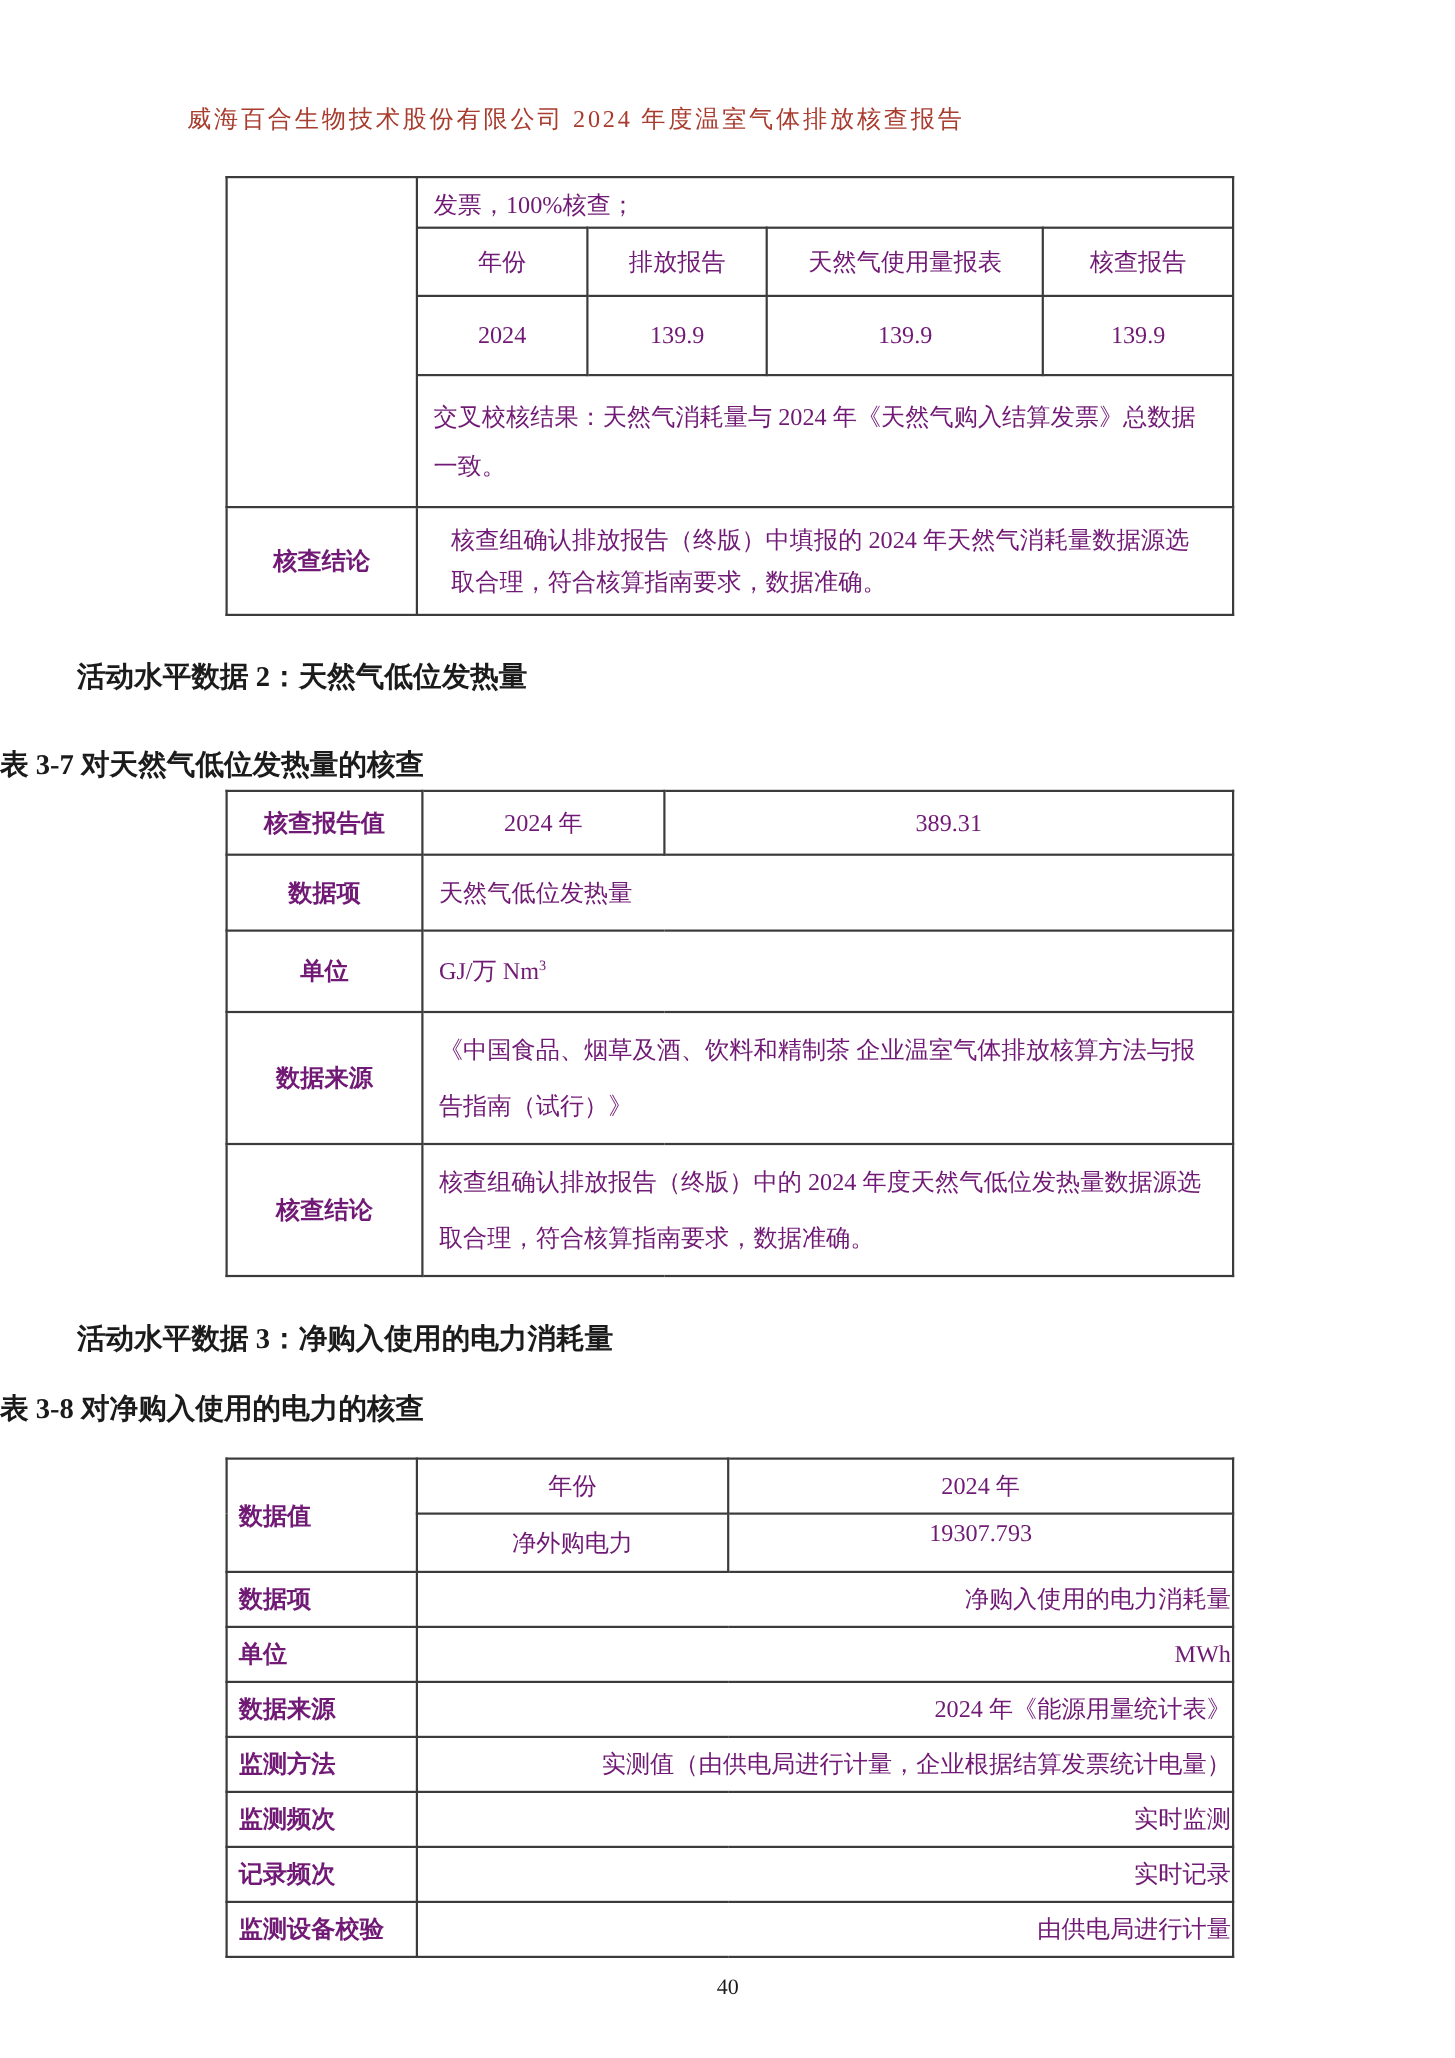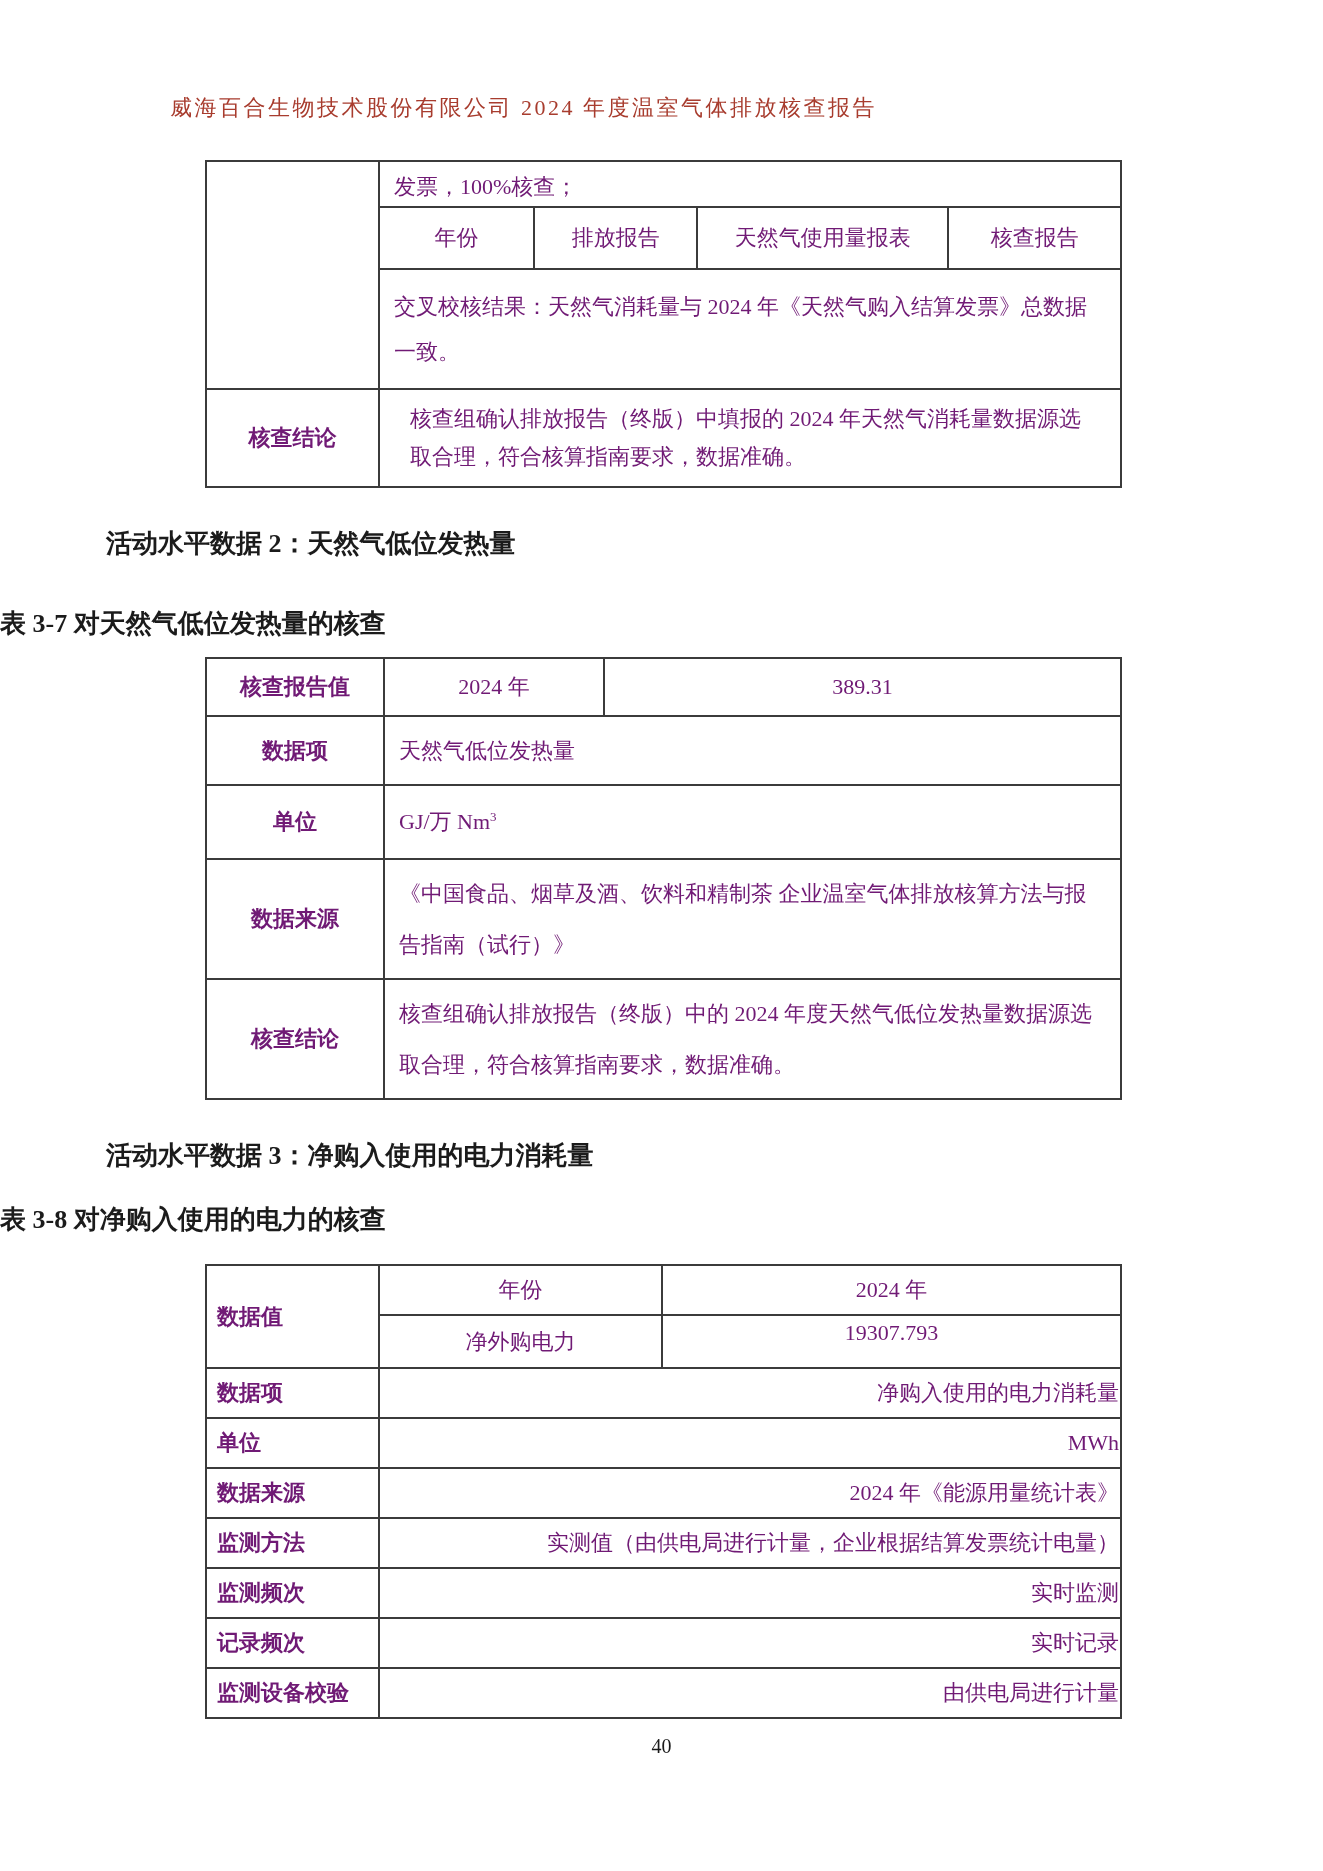--- a/index.html
+++ b/index.html
@@ -69,35 +69,35 @@
     line-height: 45px;
     font-size: 22px;
   }
   .t36 .conclusion-cell {
     padding: 10px 30px;
     line-height: 38px;
     margin-top: 20px;
   }
   
   .section-heading {
-    margin: 38px 0 0 106px;
+    margin: 38px 0 0 70px;
     font-size: 26px;
     line-height: 36px;
     font-weight: bold;
   }
   .table-title {
     width: 1126px;
     margin-top: 44px;
     font-size: 26px;
     line-height: 36px;
     font-weight: bold;
   }
   .table-title.second { margin-top: 28px; }
   
-  .t37 { margin-top: 15px; }
+  .t37 { margin-top: 4px; }
   .t37 .lbl {
     text-align: center;
     font-weight: bold;
   }
   .t37 .center { text-align: center; }
   .t37 .val { padding: 6px 12px 6px 14px; }
   .t37 .r1 td { height: 54px; }
   .t37 .r2 td { height: 55px; }
   .t37 .r3 td { height: 60px; }
   .t37 .multiline { line-height: 51px; padding-top: 8px; padding-bottom: 8px; }
@@ -143,20 +143,26 @@
               <col style="width:33.9%">
               <col style="width:23.2%">
             </colgroup>
         <tbody>
               <tr class="head-row">
           <td>年份</td>
           <td>排放报告</td>
           <td>天然气使用量报表</td>
           <td>核查报告</td>
         </tr>
+        <tr class="data-row">
+          <td>2024</td>
+          <td>139.9</td>
+          <td>139.9</td>
+          <td>139.9</td>
+        </tr>
       </tbody>
           </table>
       <div class="crosscheck">交叉校核结果：天然气消耗量与 2024 年《天然气购入结算发票》总数据一致。</div>
     </td>
   </tr>
   <tr>
     <td class="label-cell">核查结论</td>
     <td class="conclusion-cell">核查组确认排放报告（终版）中填报的 2024 年天然气消耗量数据源选取合理，符合核算指南要求，数据准确。</td>
   </tr>
 </tbody>

